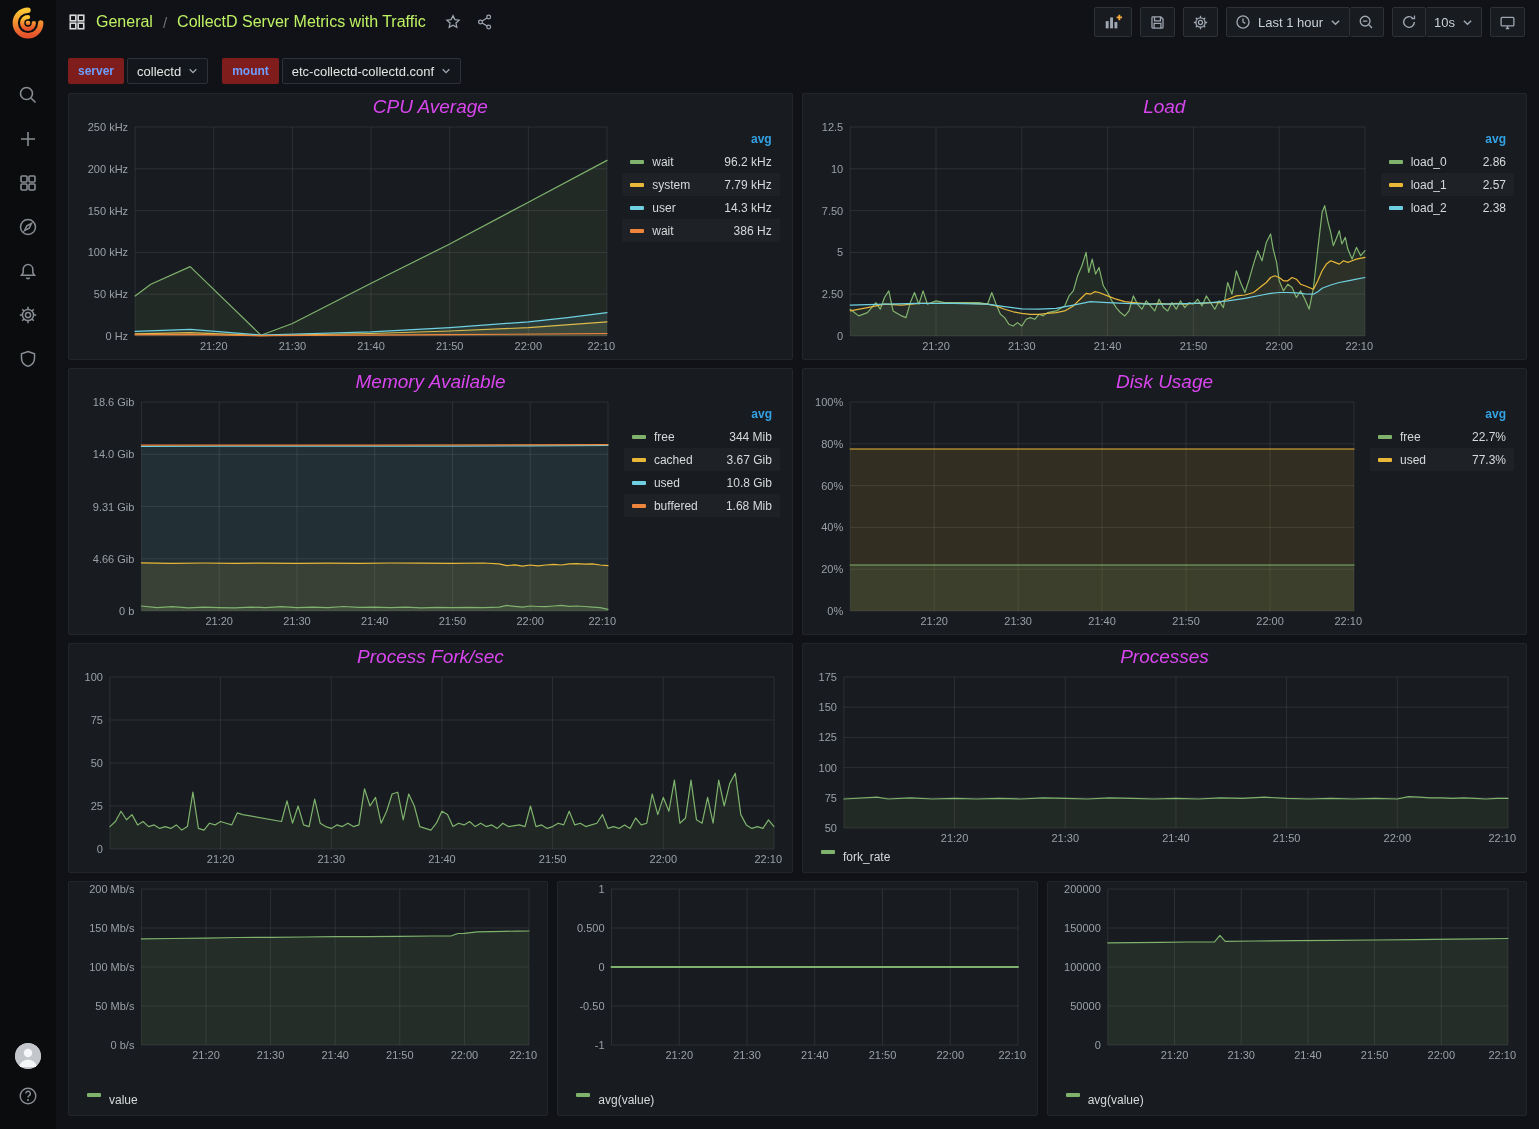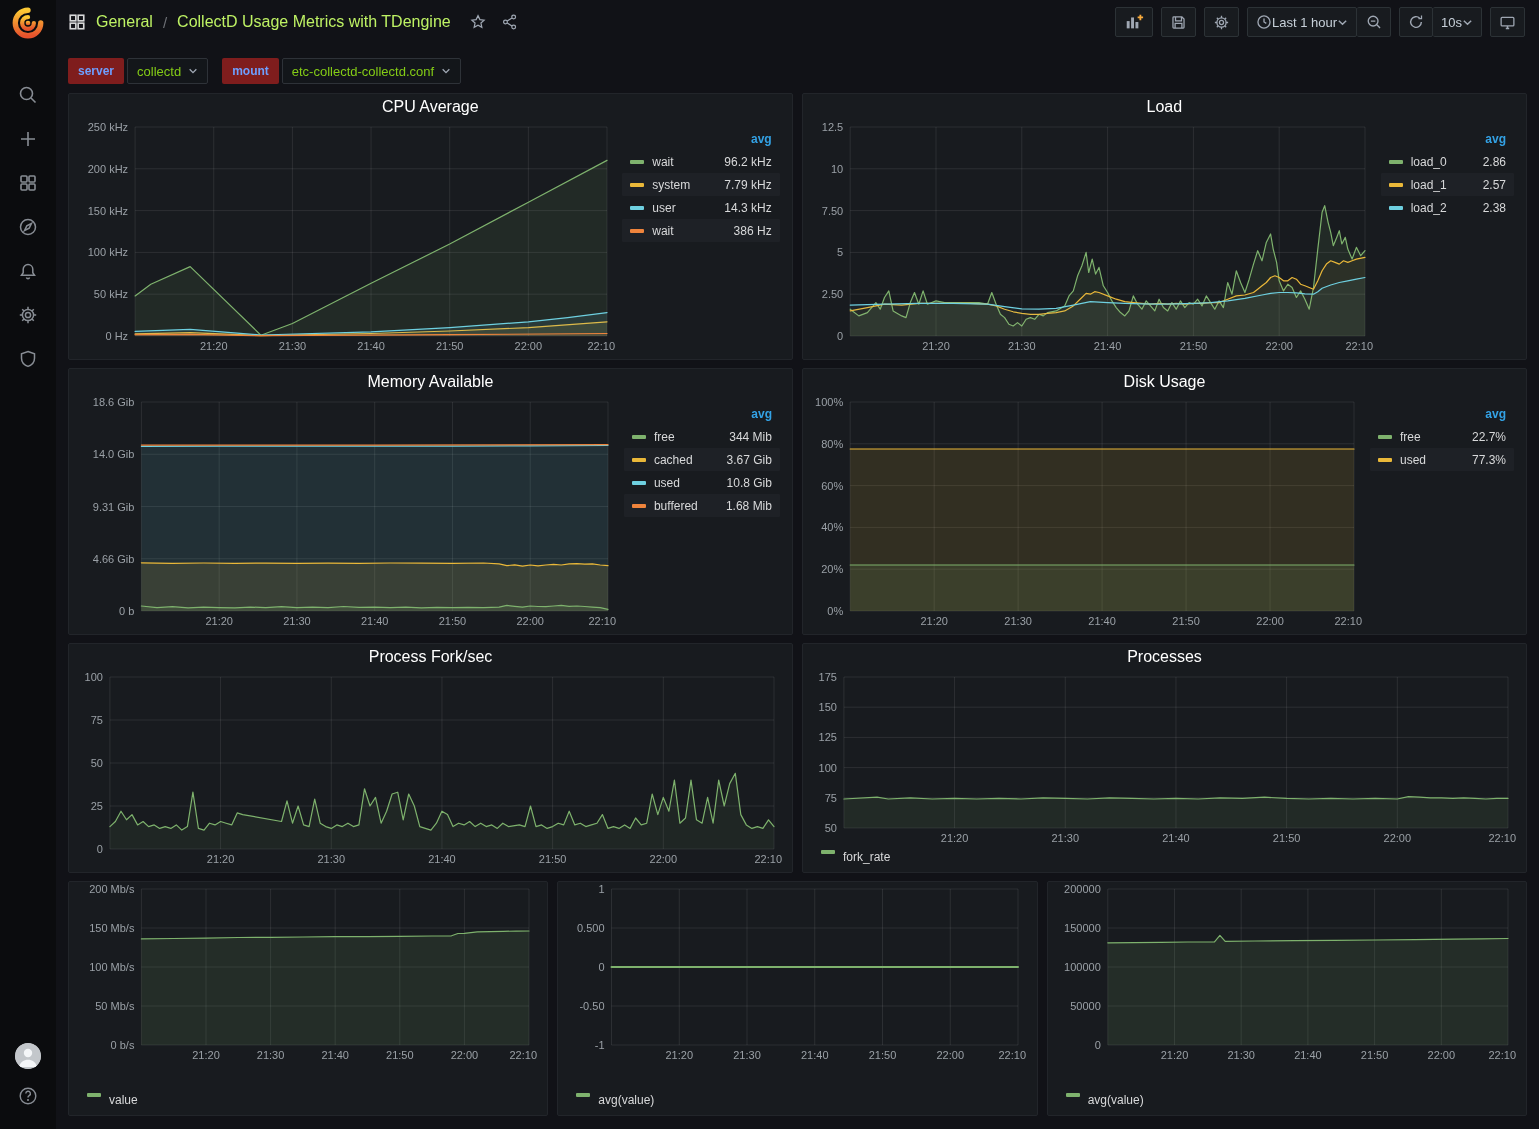--- a/index.html
+++ b/index.html
@@ -22,45 +22,45 @@
   .topnav { height:44px; display:flex; align-items:center; justify-content:space-between; padding:0 14px 0 12px; }
   .breadcrumb { display:flex; align-items:center; gap:10px; font-size:16px; }
   .crumb { cursor:pointer; color:#bef264; }
   .crumb-sep { color:#6e7076; font-size:15px; }
   .bc-icon { color:#d8d9da; display:flex; cursor:pointer; }
   .title-actions { display:flex; gap:14px; margin-left:8px; color:#9fa7b3; }
   .title-actions .act { cursor:pointer; display:flex; }
 
   .toolbar { display:flex; gap:8px; align-items:center; }
   .tb-btn { height:30px; min-width:34px; padding:0 8px; background:#181b1f; border:1px solid #2c3236;
-    border-radius:2px; color:#9fa7b3; display:flex; align-items:center; justify-content:flex-end; 
+    border-radius:2px; color:#9fa7b3; display:flex; align-items:center; justify-content:space-between; gap:7px;
     cursor:pointer; font-size:13px; }
   .tb-group { display:flex; }
   .tb-group .tb-btn + .tb-btn { border-left:none; }
   .tb-label { color:#c7d0d9; }
 
   
   .variables { display:flex; gap:14px; padding:14px 12px 0 12px; }
   .var-chip { display:flex; height:26px; font-size:13px; }
   .var-label { background:#7f1d1d; color:#6e9fff; font-weight:600; font-size:12px;
     display:flex; align-items:center; padding:0 10px; border-radius:2px; margin-right:3px; cursor:default; }
-  .var-value { background:#13161a; border:1px solid #2e3238; border-radius:2px; color:#84cc16;
+  .var-value { background:#13161a; border:1px solid #2e3238; border-radius:2px; color:#e5e5e5;
     display:flex; align-items:center; gap:7px; padding:0 9px; cursor:pointer; }
   .var-value .caret { color:#9fa7b3; }
 
   
   .dash { padding:9px 12px 0 12px; }
   .row { display:grid; gap:9px; margin-bottom:8px; }
   .row.two { grid-template-columns:1fr 1fr; }
   .row.three { grid-template-columns:1fr 1fr 1fr; }
   .h267 { height:267px; } .h230 { height:230px; } .h235 { height:235px; }
 
   .panel { background:#181b1f; border:1px solid #22252a; border-radius:2px; display:flex; flex-direction:column; }
-  .panel-header { height:26px; line-height:26px; text-align:center; font-size:16px; font-weight:500;
-    color:#ffffff; cursor:pointer; flex:none; }
+  .panel-header { height:26px; line-height:26px; text-align:center; font-size:19px; font-weight:500;
+    color:#d946ef; cursor:pointer; flex:none;font-style:italic; }
   .panel-body { flex:1; display:flex; min-height:0; padding:0 8px 4px 8px; }
   .panel-body.stack { flex-direction:column; }
   .chart { flex:1; min-width:0; min-height:0; }
 
   
   .legend-right { flex:none; padding:12px 4px 0 6px; font-size:12px; }
   .lg-head { color:#33a2e5; font-weight:700; text-align:right; padding:0 8px 4px 0; cursor:pointer; }
   .lg-rows .lg-row { display:flex; align-items:center; height:23px; padding:0 8px; border-radius:1px; }
   .lg-rows .lg-row:nth-child(even) { background:#1e2126; }
   .swatch { width:14px; height:4px; border-radius:1px; margin-right:8px; flex:none; }
@@ -155,21 +155,21 @@
       <span class="bc-icon">
         <svg width="18" height="18" viewBox="0 0 20 20" fill="none" stroke="currentColor" stroke-width="1.8">
             <rect x="2.5" y="2.5" width="6.2" height="6.2"></rect>
             <rect x="11.3" y="2.5" width="6.2" height="6.2"></rect>
             <rect x="2.5" y="11.3" width="6.2" height="6.2"></rect>
             <rect x="11.3" y="11.3" width="6.2" height="6.2"></rect>
           </svg>
       </span>
       <span class="crumb">General</span>
       <span class="crumb-sep">/</span>
-      <span class="crumb">CollectD Usage Metrics with TDengine</span>
+      <span class="crumb">CollectD Server Metrics with Traffic</span>
       <span class="title-actions">
         <span class="act">
           <svg width="18" height="18" viewBox="0 0 22 22" fill="none" stroke="currentColor" stroke-width="1.5">
               <path d="M11 3.2l2.3 4.9 5.2.6-3.9 3.6 1.1 5.2-4.7-2.7-4.7 2.7 1.1-5.2-3.9-3.6 5.2-.6z"></path>
             </svg>
         </span>
         <span class="act">
           <svg width="18" height="18" viewBox="0 0 22 22" fill="none" stroke="currentColor" stroke-width="1.5">
               <circle cx="5.5" cy="11" r="2.3"></circle>
               <circle cx="15.5" cy="5" r="2.3"></circle>

